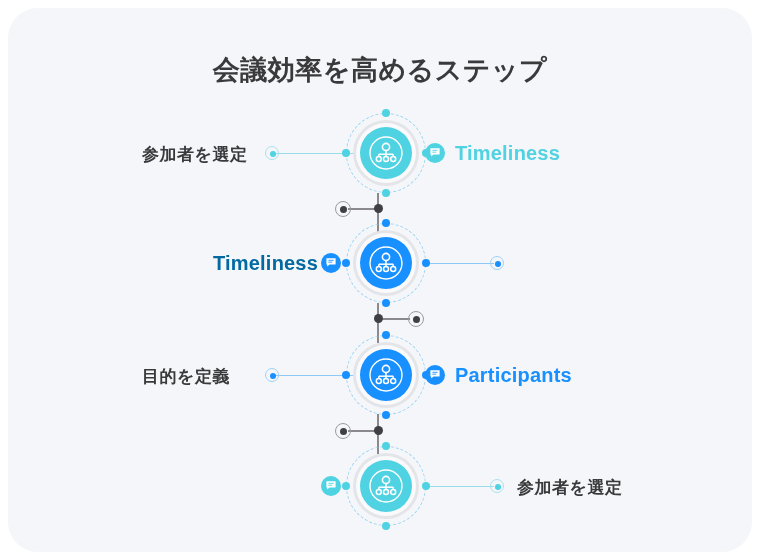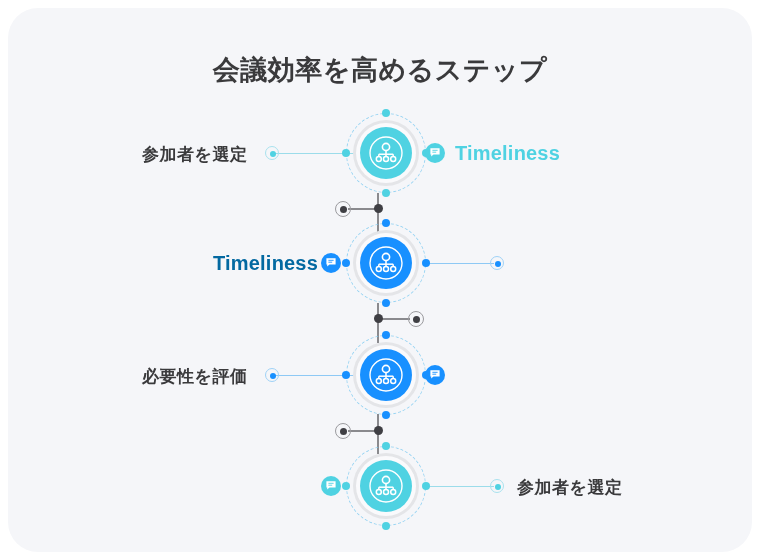--- a/index.html
+++ b/index.html
@@ -282,21 +282,21 @@
         <line x1="3.4" y1="5.2" x2="7.2" y2="5.2" stroke="#1890ff" stroke-width="0.9"></line>
       </svg>
     </span>
   </div>
   <div class="en-label" style="left:205px;top:244px;color:#0369a1;">Timeliness</div>
 
   <div class="leader" style="left:264px;top:367px;width:106px;background:#8ec9f5;"></div>
   <div class="leader-dot" style="left: 257px; top: 360px; border: 1px solid rgb(159, 210, 247); background: transparent;">
       <span style="position:absolute;left:4px;top:4px;width:6px;height:6px;border-radius:50%;background:#1890ff;"></span>
     </div>
-  <div class="jp-label" style="left:134px;top:357px;">必要性を評価</div>
+  <div class="jp-label" style="left:134px;top:357px;">目的を定義</div>
 
   <div class="node" style="left:338px;top:327px;">
     <div class="halo"></div>
     <div class="ring-grey"></div>
     <div class="ring-white"></div>
     <div class="disc" style="background:#1890ff;">
       <span>
         <svg width="52" height="52" viewBox="0 0 52 52">
           <circle cx="26" cy="26" r="16" fill="none" stroke="#ffffff" stroke-width="1.4"></circle>
           <circle cx="26" cy="20" r="3.6" fill="none" stroke="#ffffff" stroke-width="1.6"></circle>
@@ -319,20 +319,21 @@
 
   <div class="badge" style="left:417px;top:357px;background:#1890ff;">
     <span>
       <svg width="12" height="12" viewBox="0 0 12 12">
         <path d="M1.4 1.2h9.2v6.2H4.5L2.2 9.4V7.4H1.4z" fill="#ffffff"></path>
         <line x1="3.4" y1="3.3" x2="8.6" y2="3.3" stroke="#1890ff" stroke-width="0.9"></line>
         <line x1="3.4" y1="5.2" x2="7.2" y2="5.2" stroke="#1890ff" stroke-width="0.9"></line>
       </svg>
     </span>
   </div>
+  <div class="en-label" style="left:447px;top:356px;color:#1890ff;">Participants</div>
 
   <div class="leader" style="left:418px;top:478px;width:68px;background:#9bdcea;"></div>
   <div class="leader-dot" style="left: 482px; top: 471px; border: 1px solid rgb(169, 226, 238); background: transparent;">
       <span style="position:absolute;left:4px;top:4px;width:6px;height:6px;border-radius:50%;background:#4fd2e2;"></span>
     </div>
   <div class="jp-label" style="left:509px;top:468px;">参加者を選定</div>
 
   <div class="node" style="left:338px;top:438px;">
     <div class="halo"></div>
     <div class="ring-grey"></div>

